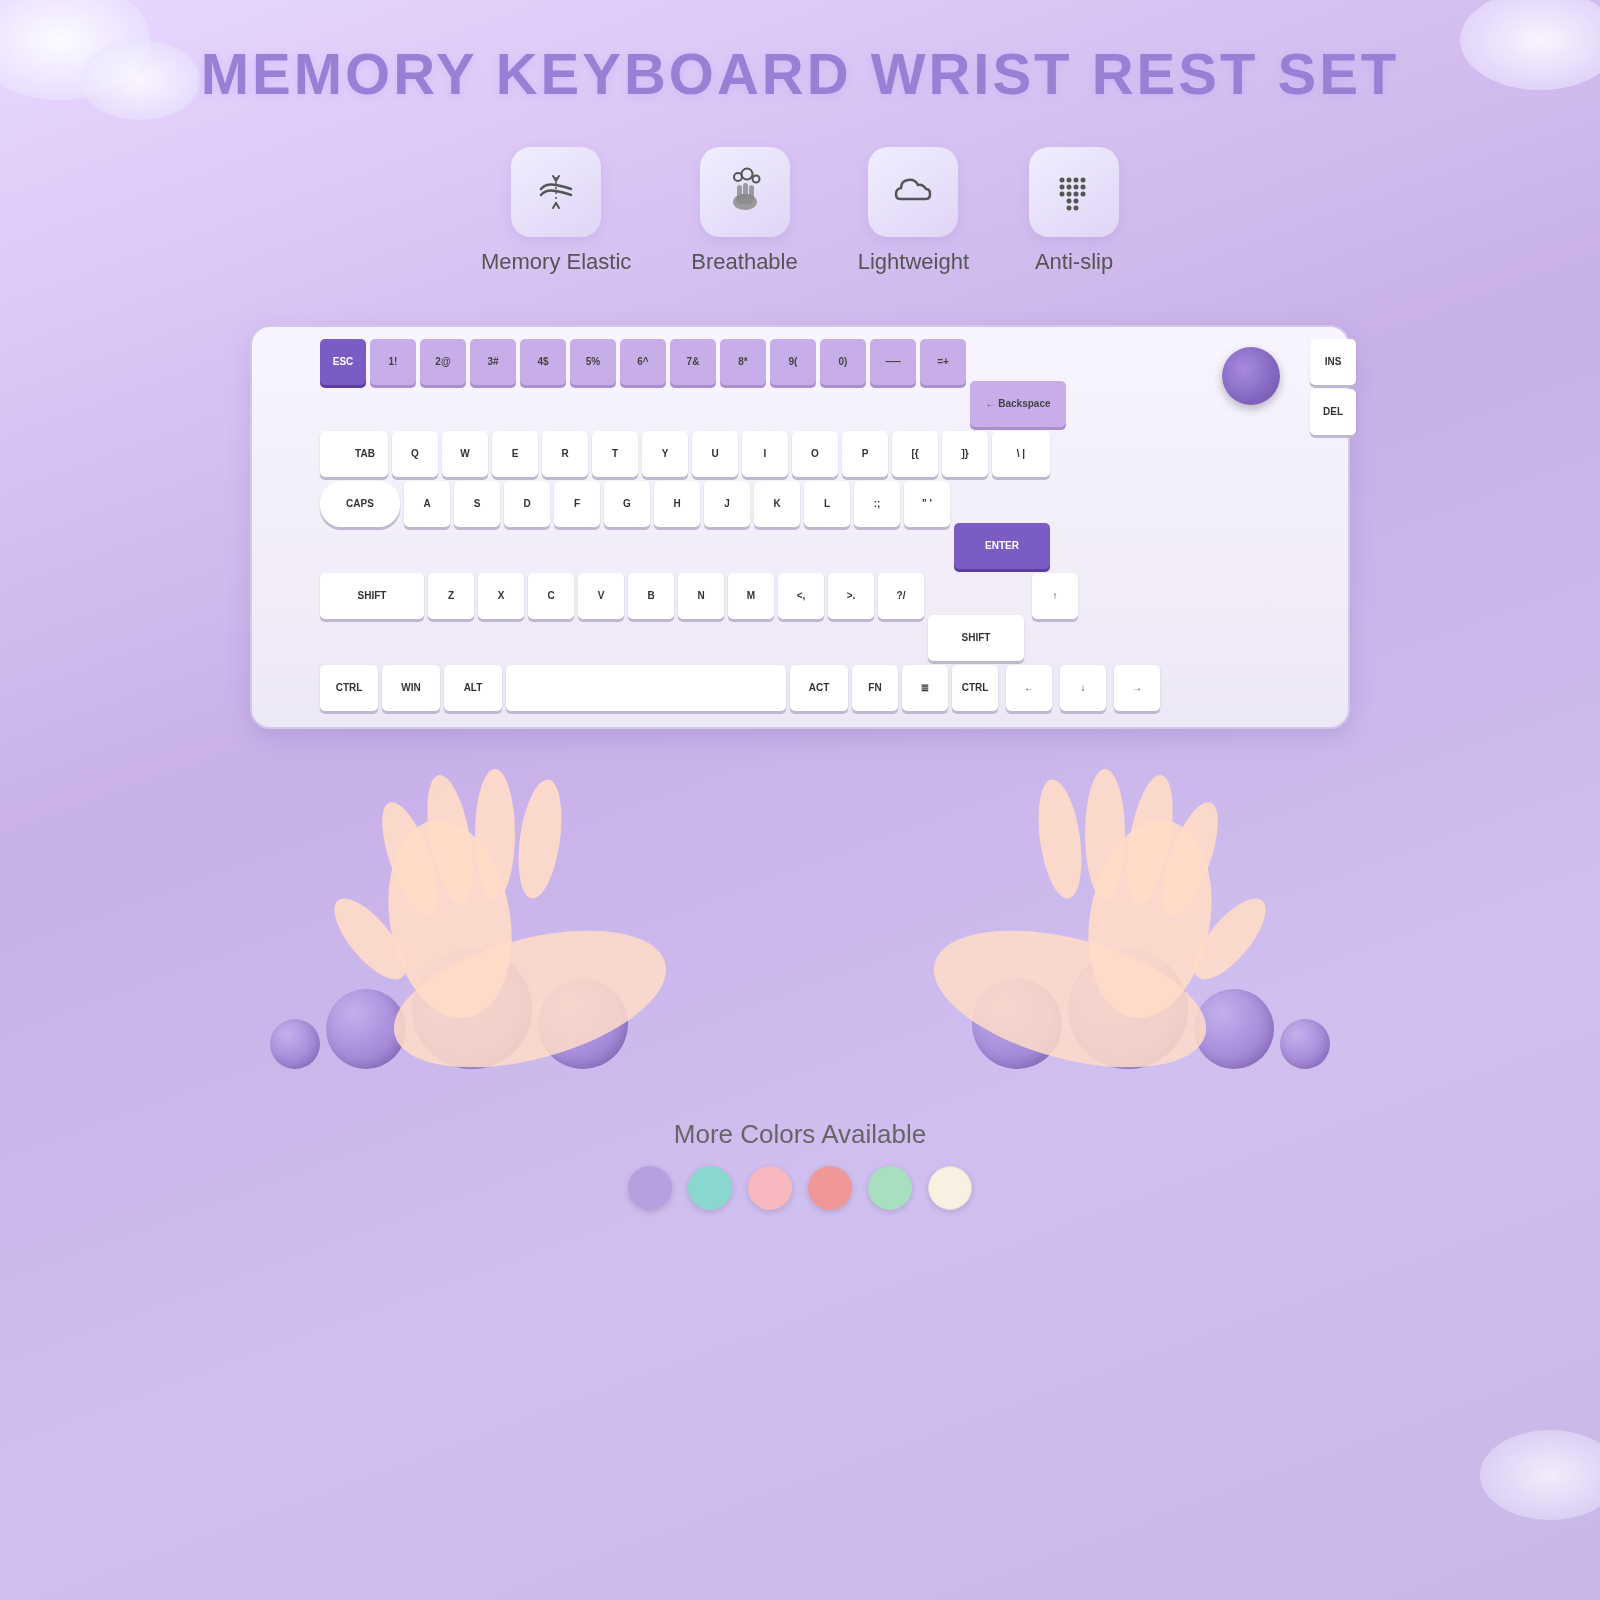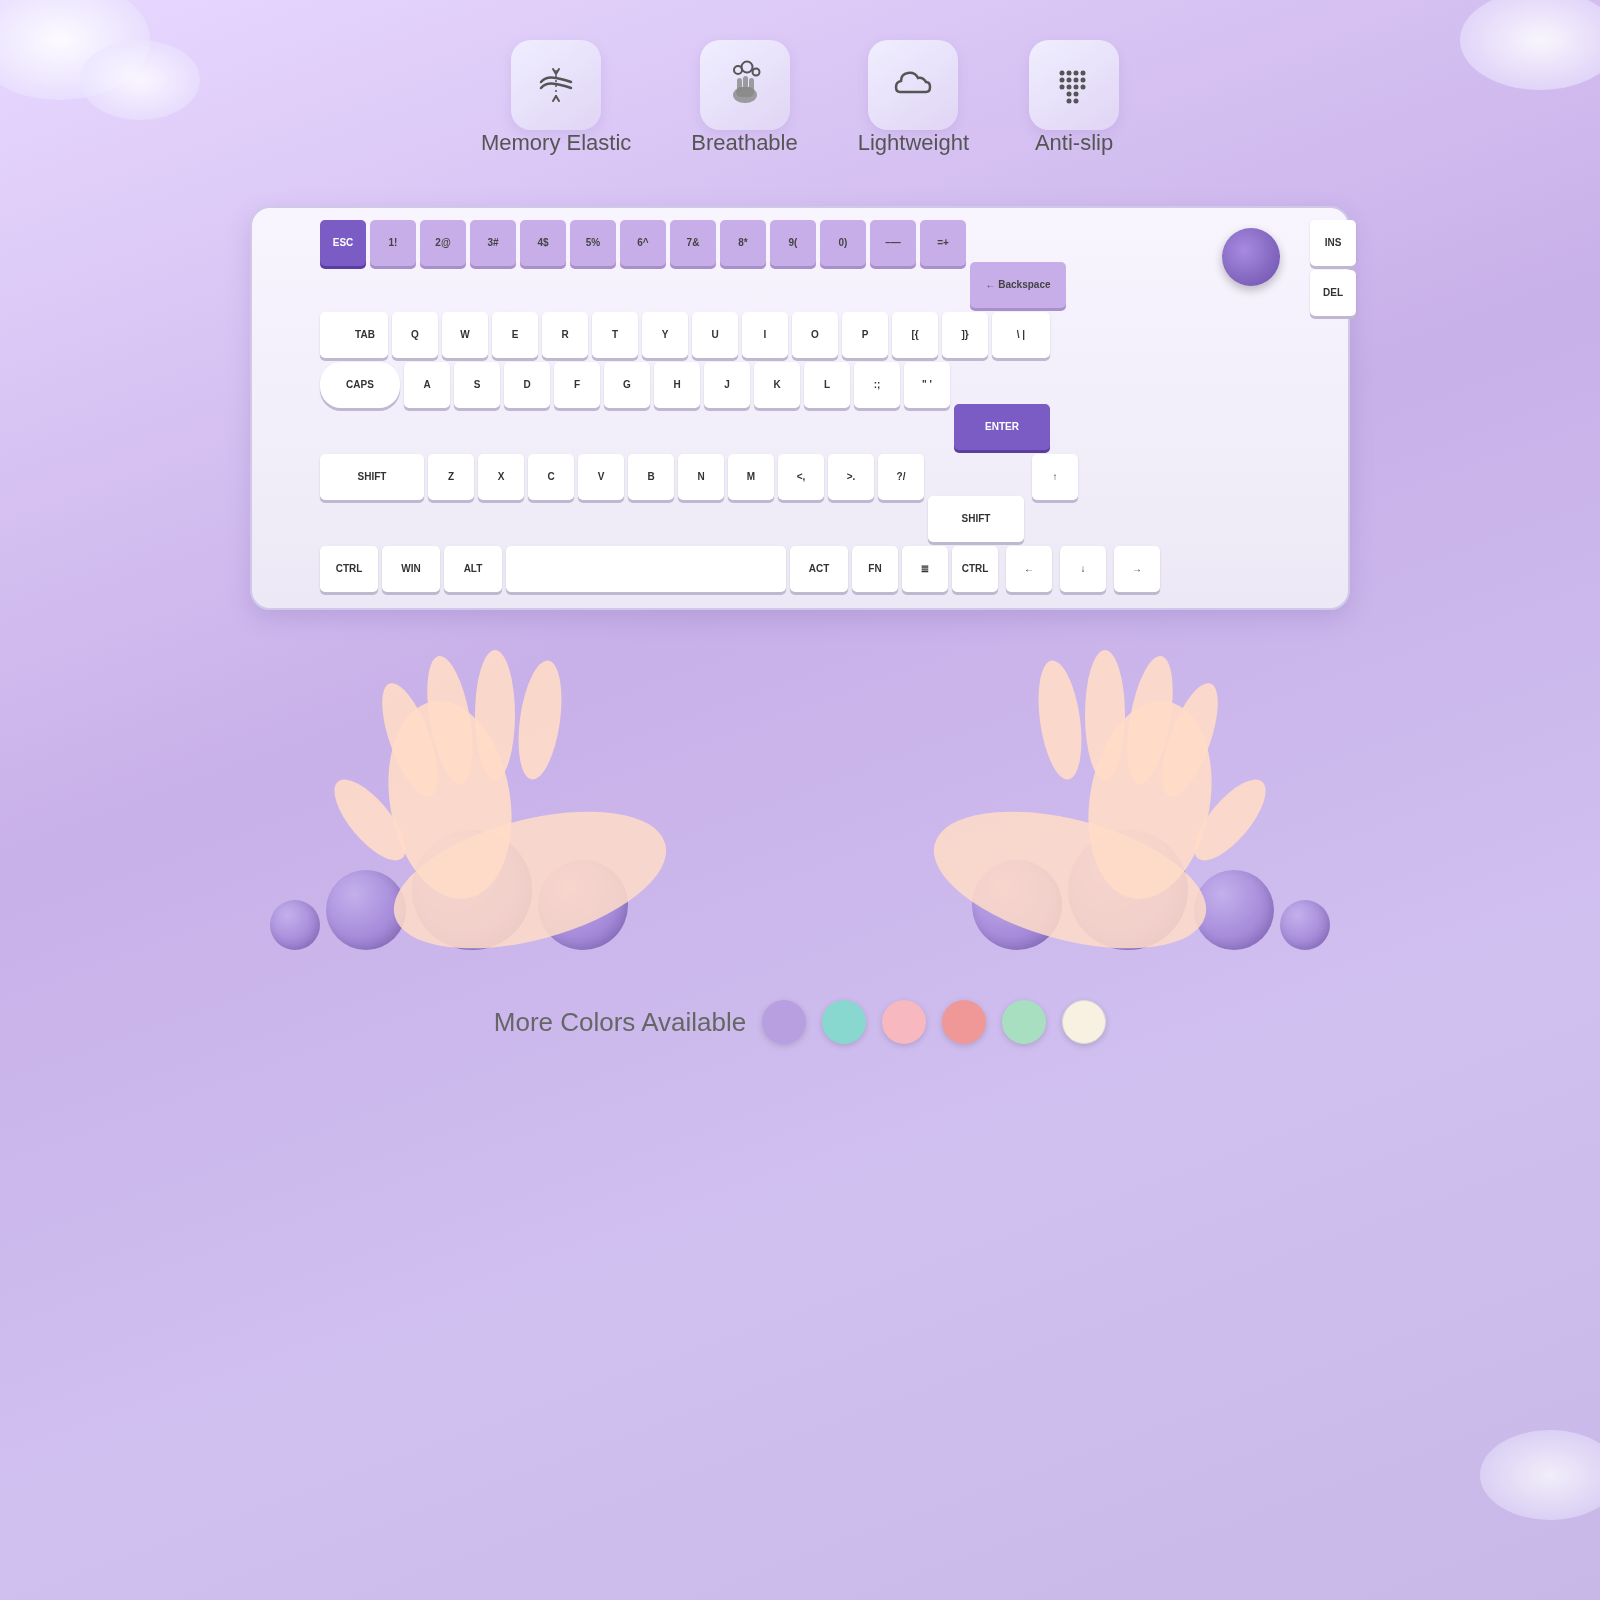--- a/index.html
+++ b/index.html
@@ -76,20 +76,21 @@
       display: flex;
       gap: 60px;
       margin-bottom: 50px;
       align-items: flex-start;
     }
 
     .feature-item {
       display: flex;
       flex-direction: column;
       align-items: center;
+      gap: 12px;
     }
 
     .feature-icon-box {
       width: 90px;
       height: 90px;
       background: linear-gradient(145deg, #f0eeff, #e0d5f5);
       border-radius: 20px;
       display: flex;
       align-items: center;
       justify-content: center;
@@ -109,21 +110,21 @@
 
     .key-text {
       font-size: 10px;
       text-align: center;
       line-height: 1.2;
     }
 
     
     .colors-section {
       display: flex;
-      flex-direction: row;
+      flex-direction: column;
       align-items: center;
       margin-top: 20px;
       gap: 16px;
     }
 
     .colors-label {
       font-size: 26px;
       color: #666;
       font-weight: 500;
     }
@@ -209,20 +210,21 @@
 
 <div class="bg"></div>
 
 <div class="cloud cloud-tl"></div>
 <div class="cloud cloud-tl2"></div>
 <div class="cloud cloud-tr"></div>
 <div class="cloud cloud-br"></div>
 
 <div class="page-container">
 
+  <h1 class="title">MEMORY KEYBOARD WRIST REST SET</h1>
 
   <div class="features-row">
 
     <div class="feature-item">
       <div class="feature-icon-box">
         <svg viewBox="0 0 50 50">
           <path d="M10 22 Q15 16 25 18 Q35 20 40 22" stroke="#555" stroke-width="2.5" fill="none" stroke-linecap="round"></path>
           <path d="M10 28 Q15 22 25 24 Q35 26 40 28" stroke="#555" stroke-width="2.5" fill="none" stroke-linecap="round"></path>
           <path d="M25 14 L22 9 M25 14 L28 9" stroke="#555" stroke-width="2" fill="none" stroke-linecap="round"></path>
           <path d="M25 36 L22 41 M25 36 L28 41" stroke="#555" stroke-width="2" fill="none" stroke-linecap="round"></path>

